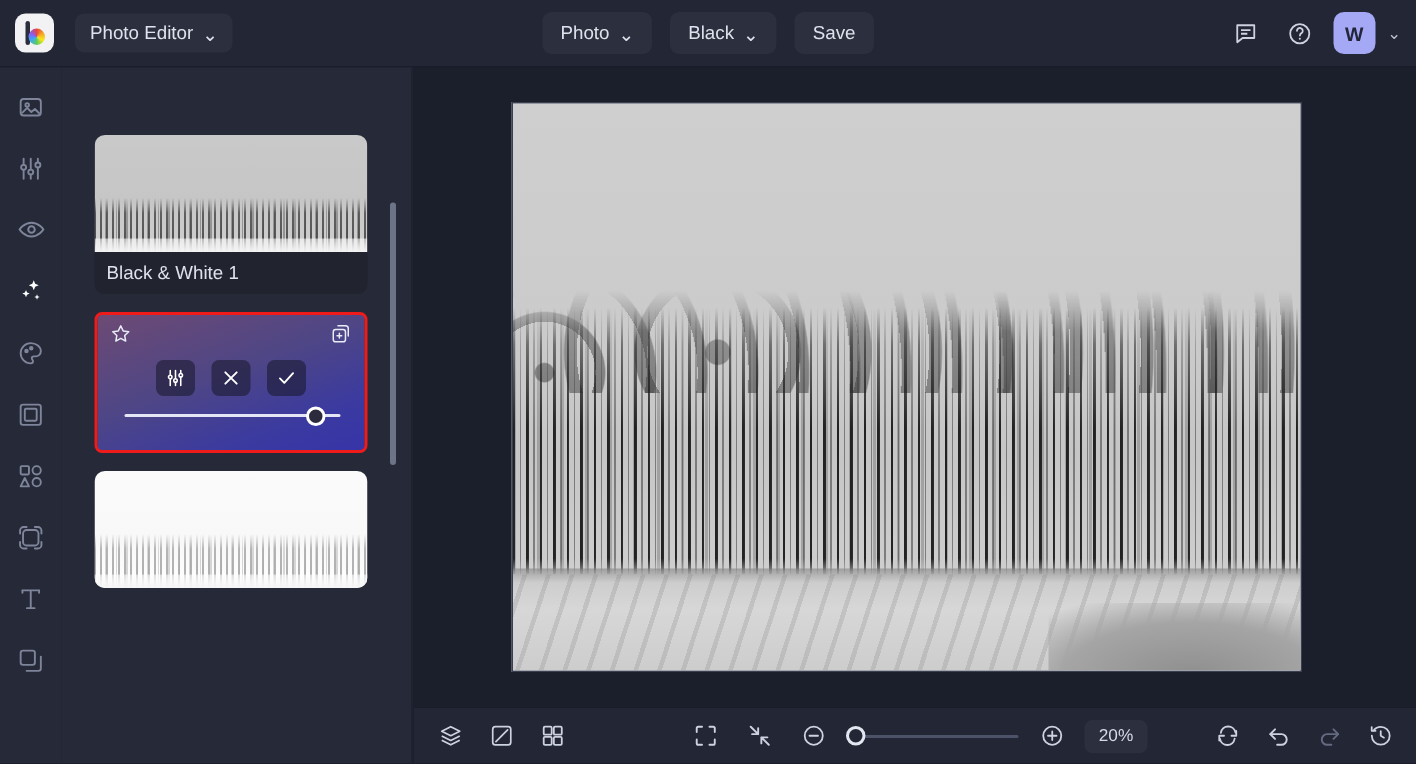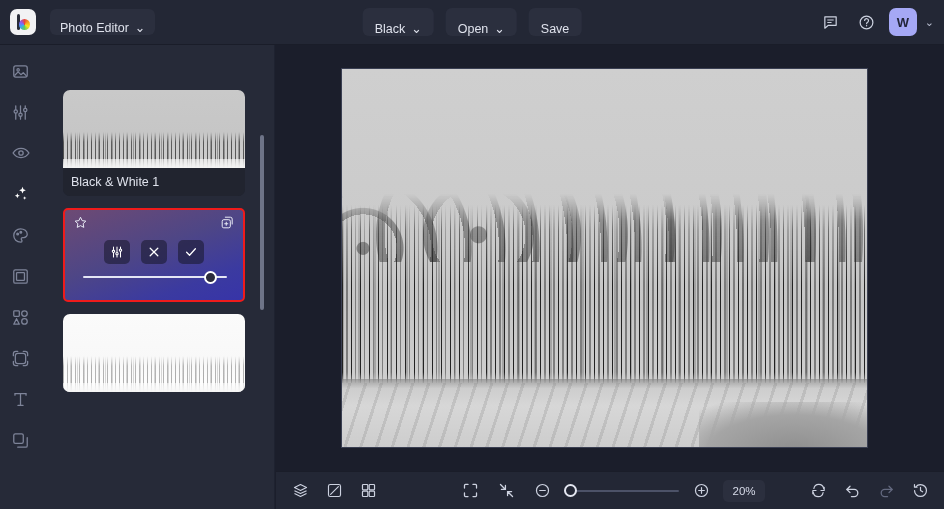--- a/index.html
+++ b/index.html
@@ -29,21 +29,21 @@
   .logo .stem {
     position: absolute; left: 7px; top: 5px;
     width: 2.5px; height: 16px; background: #2a2d3a; border-radius: 2px;
   }
   .logo .wheel {
     position: absolute; left: 9px; top: 10px;
     width: 11px; height: 11px; border-radius: 50%;
     background: conic-gradient(#e8453c, #f5a623, #f8e71c, #5ecb5e, #3aa9f5, #8b5cf6, #e8453c);
   }
   .chip {
-    height: 26px; display: flex; align-items: flex-end; gap: 6px;
+    height: 26px; display: flex; align-items: center; gap: 6px;
     padding: 0 10px; border-radius: 6px;
     background: #2b2f3e; color: #dfe2ec;
     font-size: 12.5px; cursor: pointer; white-space: nowrap;
   }
   #app-switcher { margin-left: 14px; }
   .center-tools {
     position: absolute; left: 50%; transform: translateX(-50%);
     display: flex; align-items: center; gap: 12px;
   }
   .center-tools .chip { height: 28px; padding: 0 12px; font-size: 12.5px; }
@@ -267,25 +267,25 @@
       <span class="wheel"></span>
     </div>
 
     <div class="chip" id="app-switcher">
       <span>Photo Editor</span>
       <span>⌄</span>
     </div>
 
     <div class="center-tools">
       <div class="chip">
+        <span>Photo</span>
+        <span>⌄</span>
+      </div>
+      <div class="chip">
         <span>Black</span>
-        <span>⌄</span>
-      </div>
-      <div class="chip">
-        <span>Open</span>
         <span>⌄</span>
       </div>
       <div class="chip">
         <span>Save</span>
       </div>
     </div>
 
     <div class="right-tools">
       <div class="iconbtn">
         <svg width="17" height="17" viewBox="0 0 24 24" fill="none" stroke="currentColor" stroke-width="1.7">

